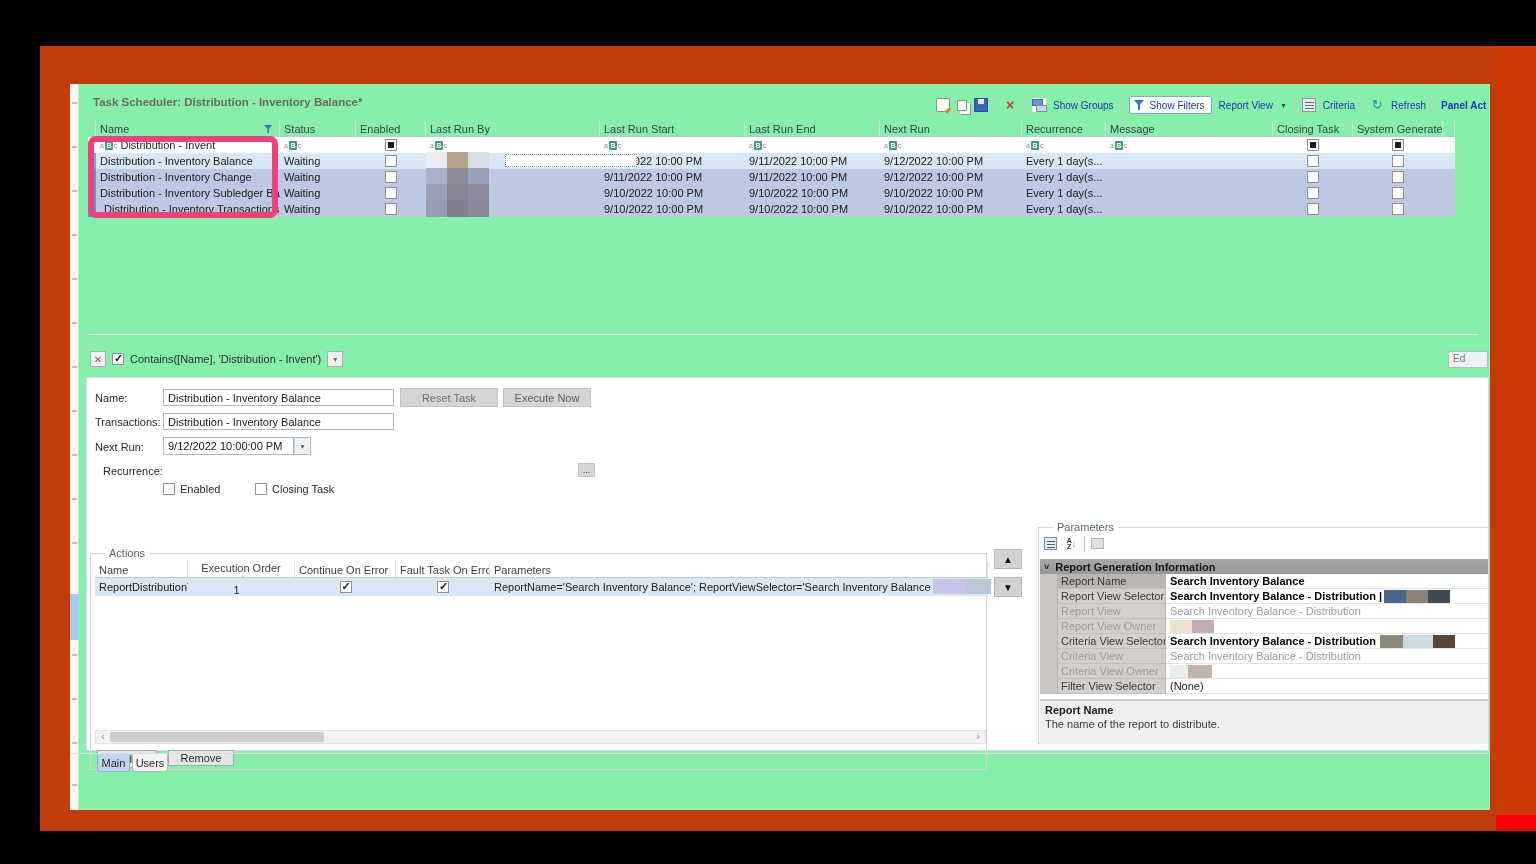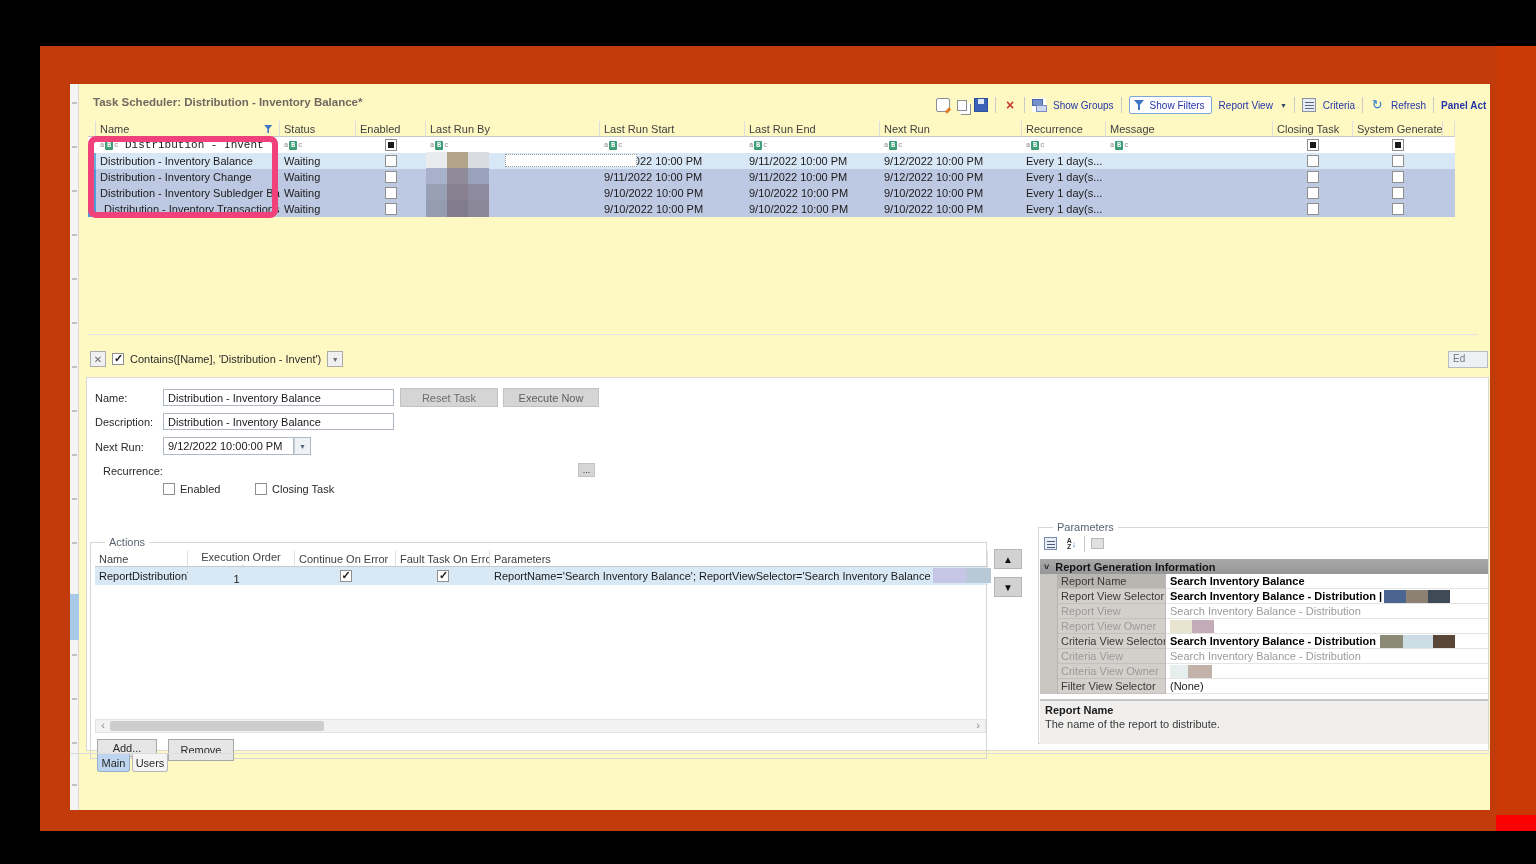--- a/index.html
+++ b/index.html
@@ -6,21 +6,21 @@
   html,body { width:1536px; height:864px; }
   body { font-family:"Liberation Sans", sans-serif; background:#000; overflow:hidden; }
   .stage { position:relative; width:1536px; height:864px; background:#000; }
 
   
   .frame { position:absolute; left:40px; top:46px; width:1496px; height:785px; background:#c23b0b; }
   .frame-right-band { position:absolute; left:1497px; top:46px; width:39px; height:785px; background:#cb3a06; }
   .frame-red-accent { position:absolute; left:1496px; top:815px; width:40px; height:16px; background:#fb0200; }
 
   
-  .app { position:absolute; left:70px; top:84px; width:1420px; height:726px; background:#fef9c3; overflow:hidden; font-size:11px; color:#1a1a1a;padding-left:24px; }
+  .app { position:absolute; left:70px; top:84px; width:1420px; height:726px; background:#86efac; overflow:hidden; font-size:11px; color:#1a1a1a;padding-left:24px; }
 
   .left-strip { position:absolute; left:0; top:0; width:9px; height:726px; background:#f4f4f4; border-right:1px solid #d8d8d8; }
   .left-strip .tick { position:absolute; left:2px; width:5px; height:2px; background:#c2c2c2; }
   .left-strip .blue-seg { position:absolute; left:0; top:510px; width:9px; height:46px; background:#a9c9e9; }
 
   .app-title { position:absolute; left:23px; top:12px; font-weight:bold; color:#6f6a61; font-size:11.5px; }
 
   
   .toolbar { position:absolute; left:866px; top:10px; height:22px; display:flex; align-items:center; gap:7px; white-space:nowrap; }
   .tb-label { color:#2335a8; font-size:10px; }
@@ -48,21 +48,21 @@
   .grid { position:absolute; left:18px; top:37px; }
   .g-row { display:flex; height:16px; align-items:center; }
   .g-cell { height:16px; display:flex; align-items:center; padding:0 4px; overflow:hidden; white-space:nowrap; }
   .hdr .g-cell { border-right:1px solid #dedede; border-bottom:1px solid #c6c6c6; color:#3f3f3f; }
   .c-ind { width:8px; padding:0; }
   .c-name { width:184px; } .c-status { width:76px; } .c-enabled { width:70px; justify-content:center; }
   .c-lrb { width:174px; } .c-lrs { width:145px; } .c-lre { width:135px; } .c-next { width:142px; }
   .c-rec { width:84px; } .c-msg { width:167px; } .c-ct { width:80px; justify-content:center; } .c-sg { width:90px; justify-content:center; }
   .c-tail { width:12px; }
   .hdr .c-name { justify-content:space-between; }
-  .filter-row { background:#fff;font-family:Liberation Mono, monospace; }
+  .filter-row { background:#fff; }
   .row-sel1 { background:#d8e7f6; }
   .row-sel { background:#bdc8e2; }
   .row-sel1 .c-ind { background:#69aede; height:16px; }
   .row-sel .c-ind { background:#4f9ad8; height:16px; }
   .abc { display:inline-flex; align-items:center; gap:1px; font-size:7px; color:#8a8a8a; }
   .abc b { display:inline-block; width:8px; height:9px; background:#3d9e77; color:#fff; font-size:7px; line-height:9px; text-align:center; border-radius:1px; font-weight:bold; }
   .cb { display:inline-block; width:12px; height:12px; background:#fff; border:1px solid #8f8f8f; position:relative; }
   .cb.ind::after { content:""; position:absolute; left:2px; top:2px; width:6px; height:6px; background:#1a1a1a; }
   .cb.checked::after { content:"\2713"; position:absolute; left:1px; top:-2px; font-size:11px; color:#222; font-weight:bold; }
 
@@ -359,42 +359,42 @@
       <span class="fb-text">Contains([Name], 'Distribution - Invent')</span>
       <span class="fb-btn" style="font-size:7px">▼</span>
     </div>
     <div class="edit-filter-btn">Ed</div>
 
     <div class="form-panel"></div>
 
     <div class="flabel" style="left:25px; top:308px">Name:</div>
     <div class="tinput" style="left:93px; top:305px; width:231px; height:17px">Distribution - Inventory Balance</div>
     <div class="btn" style="left:330px; top:304px; width:98px; height:19px">Reset Task</div>
-    <div class="btn" style="left:433px; top:304px; width:96px; height:19px; color:#5e5e5e">Execute Now</div>
-
-    <div class="flabel" style="left:25px; top:332px">Description:</div>
+    <div class="btn" style="left:433px; top:304px; width:88px; height:19px; color:#5e5e5e">Execute Now</div>
+
+    <div class="flabel" style="left:25px; top:332px">Transactions:</div>
     <div class="tinput" style="left:93px; top:329px; width:231px; height:17px">Distribution - Inventory Balance</div>
 
     <div class="flabel" style="left:25px; top:357px">Next Run:</div>
     <div class="tinput" style="left:93px; top:353px; width:131px; height:18px">9/12/2022  10:00:00  PM</div>
     <div class="combo-arrow-btn" style="left:224px; top:353px">▼</div>
 
     <div class="flabel" style="left:33px; top:381px">Recurrence:</div>
     <div class="btn" style="left:508px; top:379px; width:17px; height:14px; font-size:9px; color:#333">...</div>
 
     <div class="cb-row" style="left:93px; top:399px">
       <span class="cb"></span>
       <span>Enabled</span>
     </div>
     <div class="cb-row" style="left:185px; top:399px">
       <span class="cb"></span>
       <span>Closing Task</span>
     </div>
 
-    <div class="groupbox" style="left:20px; top:458px; width:897px; height:217px">
+    <div class="groupbox" style="left:20px; top:469px; width:897px; height:217px">
       <div class="groupbox-label" style="left:14px">Actions</div>
       <div class="ag-hdr">
         <div class="ag-cell a-name">Name</div>
         <div class="ag-cell a-ord" style="justify-content:flex-start">
           <span>Execution Order</span>
             <span class="sort-asc">▲</span>
         </div>
         <div class="ag-cell a-coe" style="justify-content:flex-start">Continue On Error</div>
         <div class="ag-cell a-fte" style="justify-content:flex-start">Fault Task On Error</div>
         <div class="ag-cell a-par">Parameters</div>
@@ -411,21 +411,21 @@
         <div class="ag-cell a-par">ReportName='Search Inventory Balance'; ReportViewSelector='Search Inventory Balance - Distribution |</div>
         <span class="blur-strip" style="left:838px; width:34px; background:#c5c5e5"></span>
         <span class="blur-strip" style="left:872px; width:24px; background:#b9c8d6"></span>
       </div>
       <div class="hscroll">
         <span class="hs-arrow" style="left:0">‹</span>
         <span class="hs-thumb"></span>
         <span class="hs-arrow" style="right:0">›</span>
       </div>
       <div class="btn" style="left:6px; top:196px; width:60px; height:18px; background:#e6e6e6; border:1px solid #a8a8a8; color:#2a2a2a">Add...</div>
-      <div class="btn" style="left:77px; top:196px; width:66px; height:22px; background:#e6e6e6; border:1px solid #a8a8a8; color:#2a2a2a">Remove</div>
+      <div class="btn" style="left:77px; top:196px; width:66px; height:16px; background:#e6e6e6; border:1px solid #a8a8a8; color:#2a2a2a">Remove</div>
     </div>
 
     <div class="updown-btn" style="left:924px; top:465px">▲</div>
     <div class="updown-btn" style="left:924px; top:493px">▼</div>
 
     <div class="groupbox" style="left:968px; top:443px; width:451px; height:217px">
       <div class="groupbox-label" style="left:14px">Parameters</div>
       <div class="pg-toolbar">
         <span class="pg-ic">
             <span class="ic-cat"></span>

